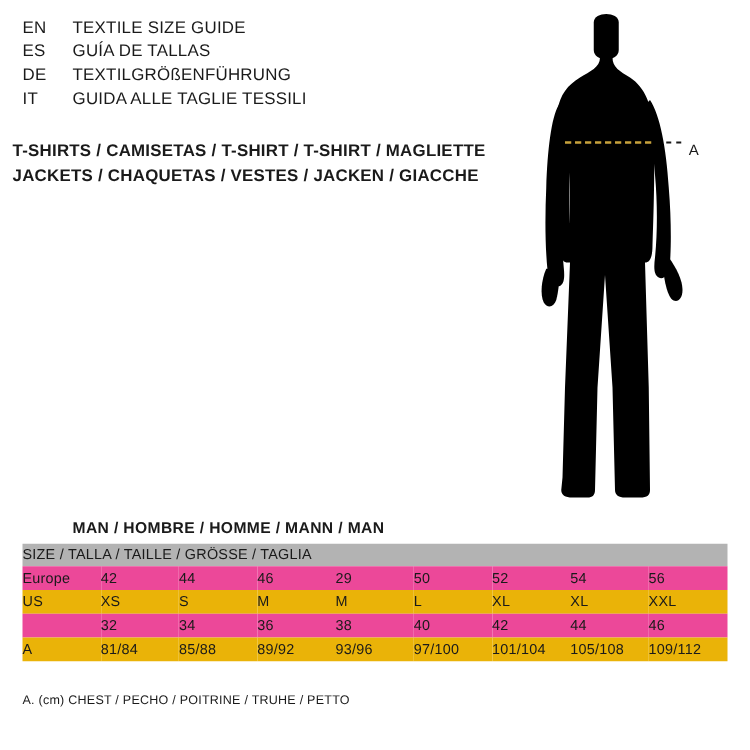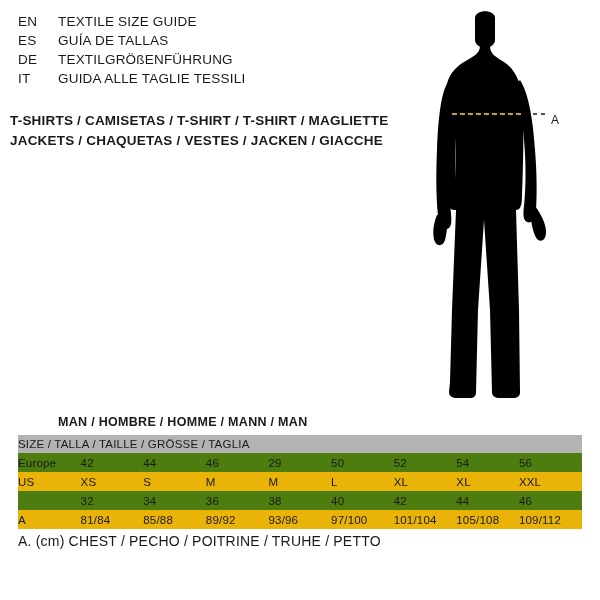--- a/index.html
+++ b/index.html
@@ -111,37 +111,37 @@
     vertical-align: middle;
     letter-spacing: 0.2px;
   }
   tr.row-head td {
     background: #b3b3b3;
     font-weight: normal;
     height: 18px;
     margin-left: 36px;
   }
   tr.row-shade td {
-    background: #4d7c0f;
+    background: #ec4899;
   }
   tr.row-plain td {
     background: #eab308;
   }
   td.c-label {
     width: 86px;
     padding-left: 3px;
   }
   td.c-val {
     width: 68px;
     text-align: left;
     padding-left: 2px;
   }
   .table-foot {
-    margin-top: 4px;
-    font-size: 14px;
+    margin-top: 26px;
+    font-size: 10px;
     letter-spacing: 0.2px;
     white-space: nowrap;
   }
 </style>
 </head>
 <body>
 
 <div class="page">
 
   <div class="lang-block">

